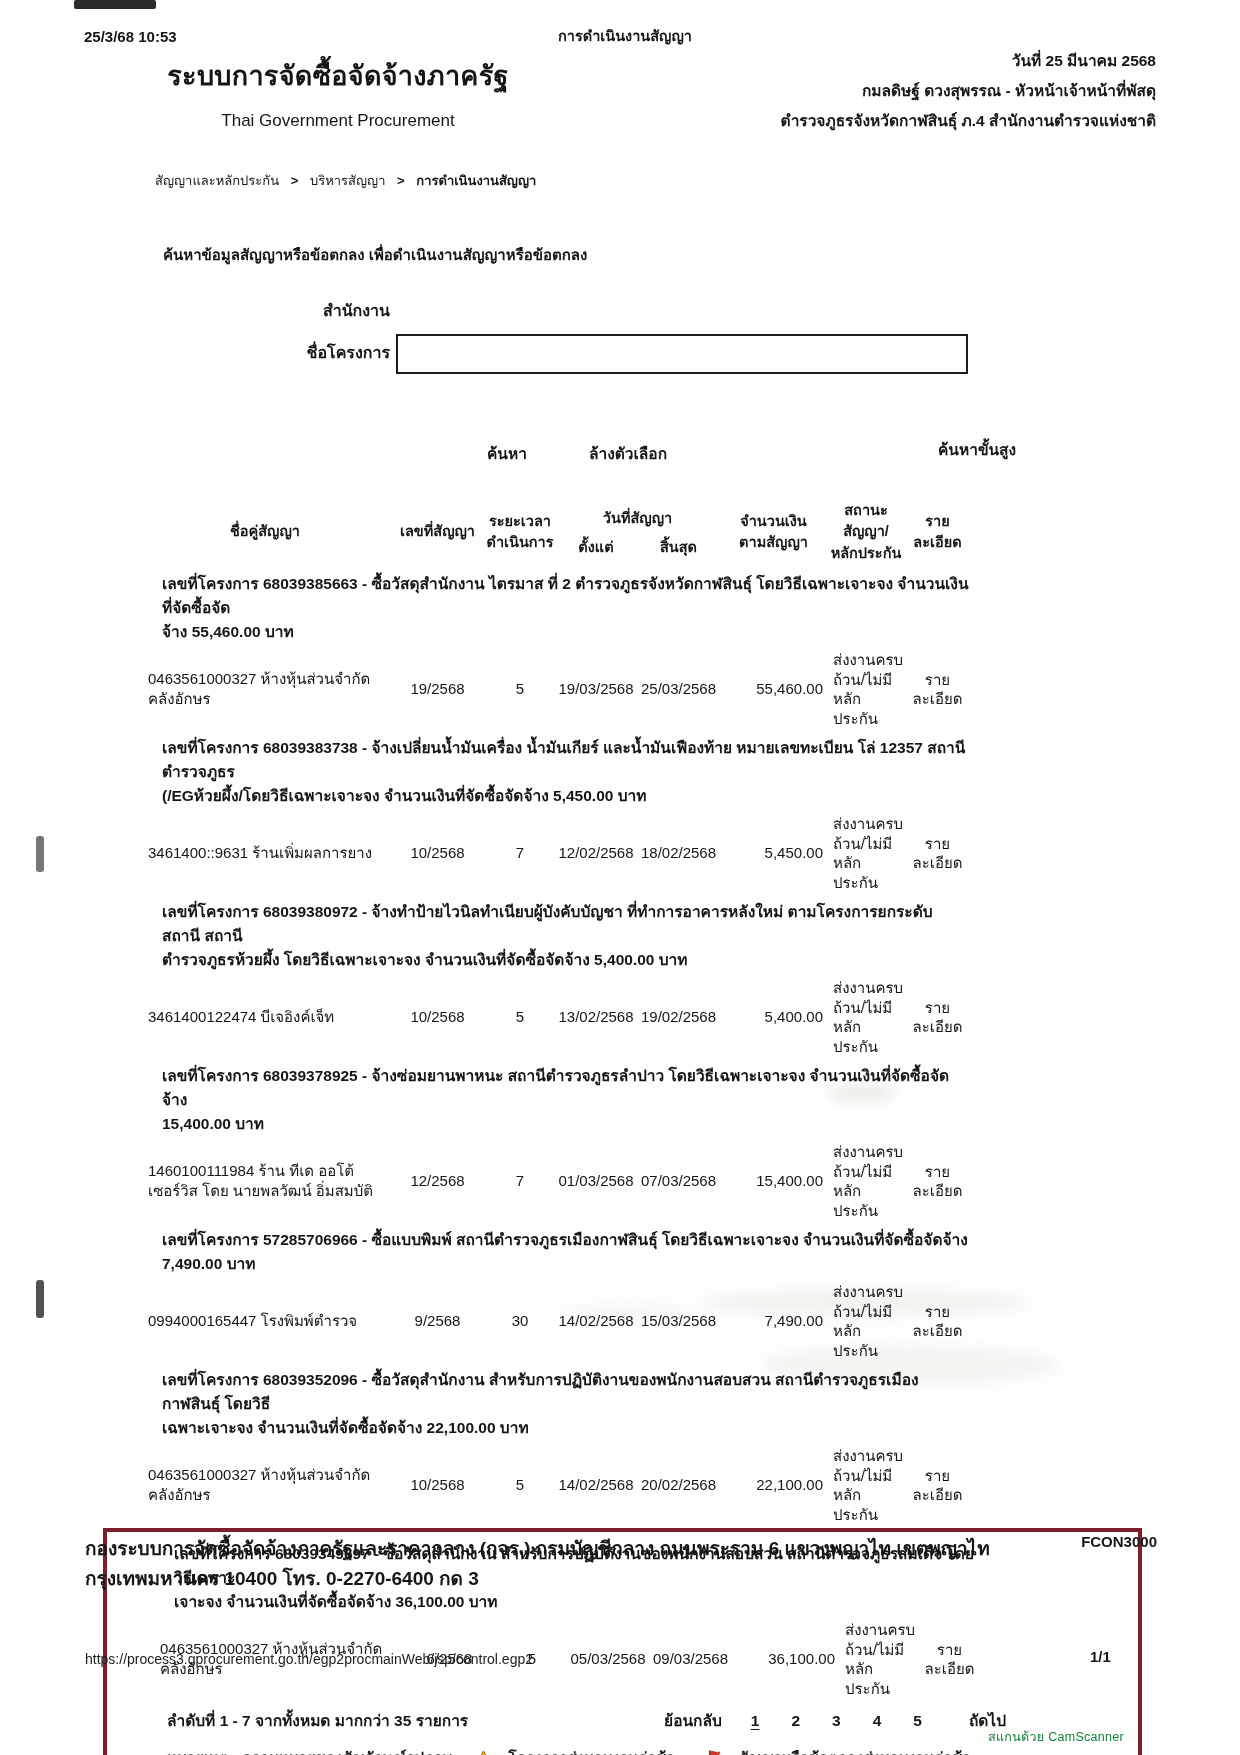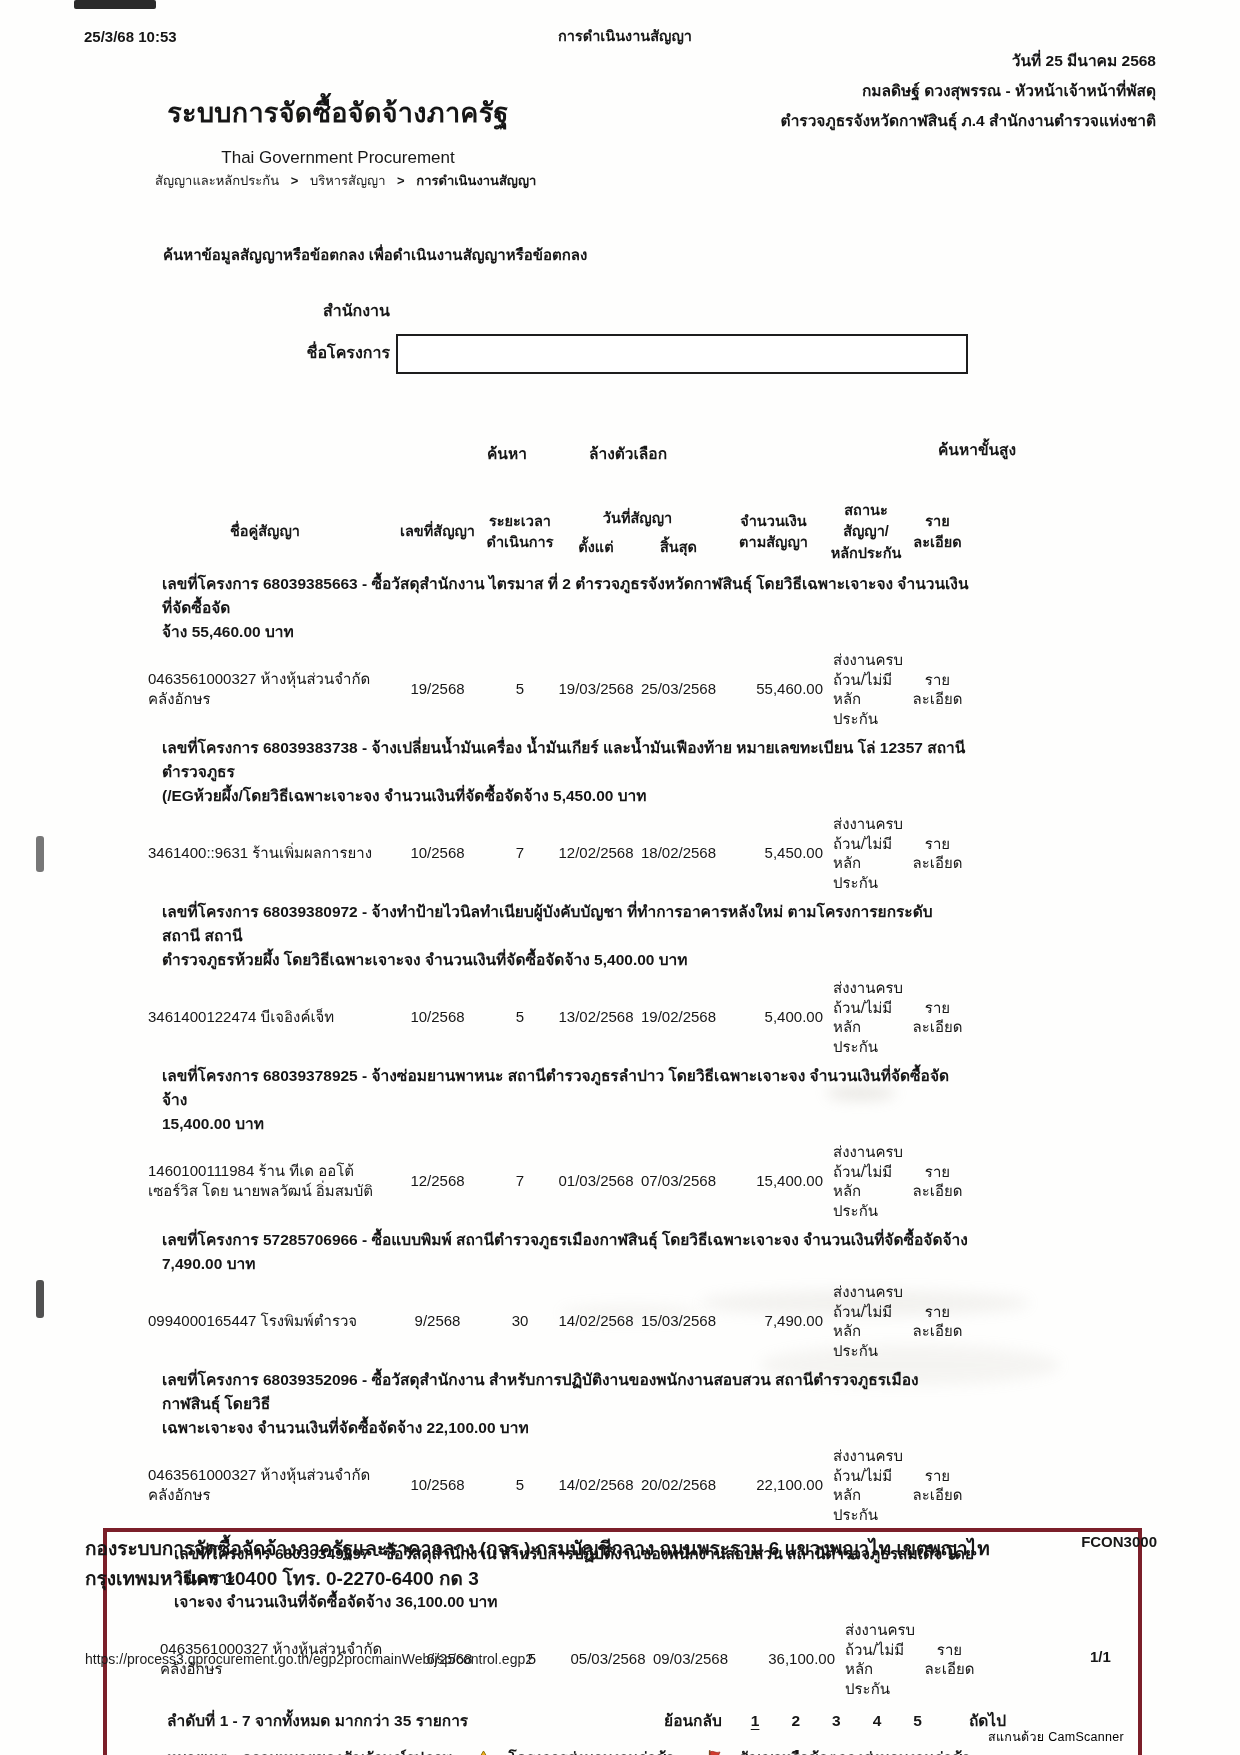--- a/index.html
+++ b/index.html
@@ -15,21 +15,21 @@
   .a-left1 { left:36px; top:836px; width:8px; height:36px; background:#4a4a4a; opacity:.75; border-radius:3px; }
   .a-left2 { left:36px; top:1280px; width:8px; height:38px; background:#333; opacity:.85; border-radius:3px; }
   .a-smudge { background:#b9b4a9; filter:blur(7px); border-radius:50%; }
   .sm1 { left:826px; top:1086px; width:70px; height:14px; opacity:.30; }
   .sm2 { left:700px; top:1290px; width:330px; height:26px; opacity:.16; }
   .sm3 { left:760px; top:1345px; width:300px; height:40px; opacity:.13; }
   .sm4 { left:560px; top:1305px; width:140px; height:16px; opacity:.12; }
   
   .print-datetime { position:absolute; left:84px; top:28px; font-size:15px; font-weight:700; }
   .print-title { position:absolute; left:558px; top:24px; font-size:14.5px; font-weight:700; }
-  .brand { position:absolute; left:158px; top:54px; width:360px; text-align:center;margin-top:37px; }
+  .brand { position:absolute; left:158px; top:54px; width:360px; text-align:center; }
   .brand-th { font-size:27px; font-weight:700; letter-spacing:.3px; }
   .brand-en { margin-top:14px; font-size:17px; font-weight:400; }
   .hdr-right { position:absolute; right:84px; top:46px; text-align:right; font-size:15.5px; font-weight:700; line-height:1.95; }
   
   .breadcrumb { position:absolute; left:155px; top:170px; font-size:13px; }
   .breadcrumb .crumb { font-weight:400; }
   .breadcrumb .crumb.last { font-weight:700; }
   .breadcrumb .sep { margin:0 8px; font-weight:700; }
   
   .search-title { position:absolute; left:163px; top:243px; font-size:15px; font-weight:700; }
@@ -83,21 +83,21 @@
   .legend-label { margin-right:14px; }
   .legend-item { display:flex; align-items:center; gap:6px; margin-right:22px; }
   .licon { display:inline-flex; width:19px; height:19px; }
   .licon svg { width:100%; height:100%; }
   
   .footer { position:absolute; left:85px; top:1533px; width:1072px; display:flex; align-items:flex-start; }
   .footer-text { font-size:19px; font-weight:700; }
   .footer-code { margin-left:auto; font-size:15px; font-weight:700; }
   .doc-url { position:absolute; left:85px; top:1651px; font-size:14px; font-weight:400; color:#1c1c1c; }
   .doc-page { position:absolute; left:1090px; top:1648px; font-size:15px; font-weight:700; }
-  .cam-credit { position:absolute; left:988px; top:1727px; font-size:12.5px; color:#000000; letter-spacing:.3px; }
+  .cam-credit { position:absolute; left:988px; top:1727px; font-size:12.5px; color:#15803d; letter-spacing:.3px; }
 </style>
 </head>
 <body>
 
 <div class="page">
 
   <div class="artifact a-topbar"></div>
   <div class="artifact a-left1"></div>
   <div class="artifact a-left2"></div>
   <div class="artifact a-smudge sm1"></div>

